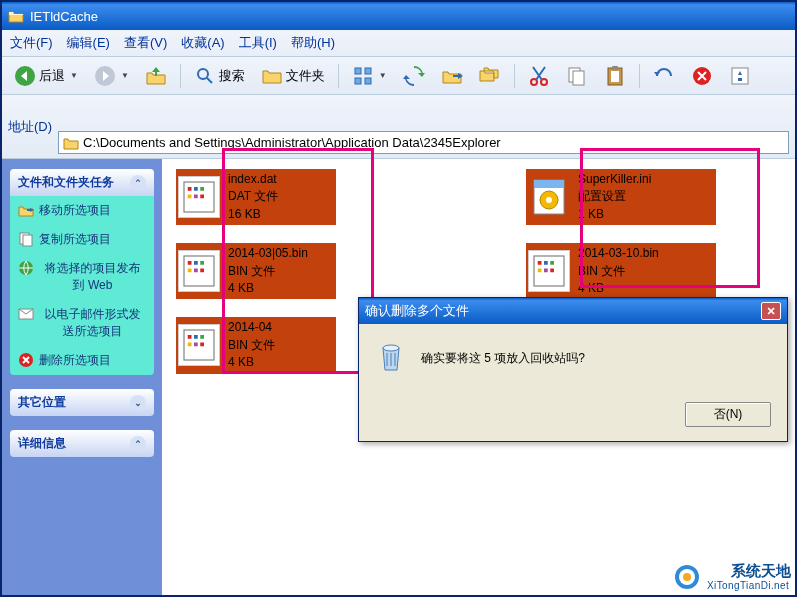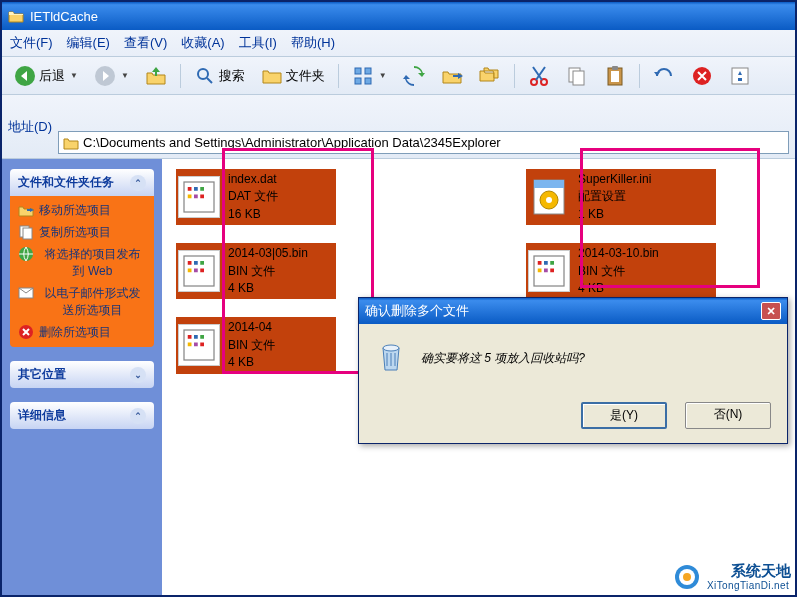--- a/index.html
+++ b/index.html
@@ -23,21 +23,21 @@
 .addr-label { color: #003399; }
 .addr-box { flex: 1; background: #fff; border: 1px solid #7f9db9; padding: 3px 4px; display: flex; align-items: center; gap: 4px; margin-top: 32px; }
 .addr-box .fi { width: 16px; height: 14px; }
 
 .content { flex: 1; display: flex; background: #fff; position: relative; }
 
 .sidebar { width: 160px; background: #6f8fd8; padding: 10px 8px; display: flex; flex-direction: column; gap: 14px; text-align: center; }
 .panel { border-radius: 4px; overflow: hidden; }
 .panel-head { background: linear-gradient(to bottom, #fff, #c7d4f3); color: #0d3a9c; font-weight: bold; padding: 5px 8px; display: flex; justify-content: space-between; align-items: center; font-size: 12px; }
 .panel-head .chev { width: 16px; height: 16px; border-radius: 50%; background: #d6e1f5; display: flex; align-items: center; justify-content: center; font-size: 9px; color: #375a9c; }
-.panel-body { background: #f97316; padding: 6px 8px; display: flex; flex-direction: column; gap: 5px; font-size: 12px; }
+.panel-body { background: #5eead4; padding: 6px 8px; display: flex; flex-direction: column; gap: 12px; font-size: 12px; }
 .task-item { display: flex; align-items: flex-start; gap: 5px; color: #17357b; cursor: default; }
 .task-item .ti-icon { width: 16px; height: 16px; flex-shrink: 0; }
 .detail-body { background: #c7d6f3; padding: 8px; color: #222; font-size: 12px; line-height: 1.7; }
 
 .fileview { flex: 1; padding: 10px 8px; position: relative; display: flex; flex-wrap: wrap; align-content: flex-start; gap: 0; }
 .file-col { display: flex; flex-direction: column; gap: 18px; }
 .col1 { margin-left: 6px; width: 160px; }
 .col2 { margin-left: 190px; width: 190px; }
 .file-item { display: flex; align-items: center; gap: 8px; padding: 2px; }
 .file-item.selected { background: #c2410c; }
@@ -48,21 +48,21 @@
 .sel-box { position: absolute; border: 3px solid #e6007e; pointer-events: none; }
 .sel1 { left: 222px; top: 148px; width: 152px; height: 226px; }
 .sel2 { left: 580px; top: 148px; width: 180px; height: 140px; }
 .sel3 { left: 579px; top: 397px; width: 101px; height: 32px; }
 
 .dialog { position: absolute; left: 358px; top: 297px; width: 430px; background: #ece9d8; border: 1px solid #0a246a; box-shadow: 2px 2px 6px rgba(0,0,0,.35); }
 .dialog-title { background: linear-gradient(to bottom, #0a5bc4, #3b8ced 10%, #0a5bc4); color: #fff; padding: 4px 6px; font-size: 13px; display: flex; justify-content: space-between; align-items: center; height: 26px; }
 .dialog-close { width: 20px; height: 18px; background: #c75050; border: 1px solid #fff; display: flex; align-items: center; justify-content: center; color: #fff; font-weight: bold; font-size: 11px; border-radius: 2px; }
 .dialog-body { padding: 18px 16px; display: flex; align-items: center; gap: 14px; }
 .dialog-body .dicon { width: 32px; height: 32px; }
-.dialog-msg { font-size: 12px; color: #000; font-style: italic; }
+.dialog-msg { font-size: 12px; color: #000; }
 .dialog-buttons { padding: 10px 16px 14px; display: flex; justify-content: flex-end; gap: 18px; }
 .dlg-btn { min-width: 86px; padding: 3px 0; background: #ece9d8; border: 1px solid #888; border-radius: 2px; font-size: 12px; text-align: center; cursor: default; box-shadow: inset 1px 1px #fff; }
 .dlg-btn.default { border: 2px solid #3b6ea5; }
 
 .arrow-svg { position: absolute; left: 410px; top: 310px; width: 260px; height: 120px; pointer-events: none; }
 
 .watermark { position: absolute; right: 6px; bottom: 6px; display: flex; align-items: center; gap: 6px; font-size: 12px; color: #0d4f93; }
 .watermark .wm-icon { width: 28px; height: 28px; }
 .watermark .wm-text { display: flex; flex-direction: column; line-height: 1.1; }
 .watermark .wm-text .big { font-weight: bold; font-size: 15px; margin-left: 24px; }
@@ -411,21 +411,20 @@
   </div>
   <div class="dialog-body">
     <span class="dicon"><svg viewBox="0 0 32 32">
           <path d="M8 6h16l-2 22H10z" fill="#bcd7ef" stroke="#4a7fb8"></path>
           <ellipse cx="16" cy="6" rx="8" ry="3" fill="#e8f1fa" stroke="#4a7fb8"></ellipse>
           <path d="M12 11v13M16 11v13M20 11v13" stroke="#4a7fb8"></path>
         </svg></span>
     <span class="dialog-msg">确实要将这 5 项放入回收站吗?</span>
   </div>
   <div class="dialog-buttons">
-    <div class="dlg-btn default"><span>是(Y)</span></div>
     <div class="dlg-btn"><span>否(N)</span></div>
   </div>
 </div>
 
 <div class="watermark">
   <svg class="wm-icon" viewBox="0 0 28 28">
       <circle cx="14" cy="14" r="12" fill="#2f8bd8"></circle>
       <path d="M6 14a8 8 0 0 1 16 0a8 8 0 0 1-16 0" fill="#fff"></path>
       <path d="M10 14a4 4 0 0 1 8 0a4 4 0 0 1-8 0" fill="#f5a623"></path>
     </svg>

